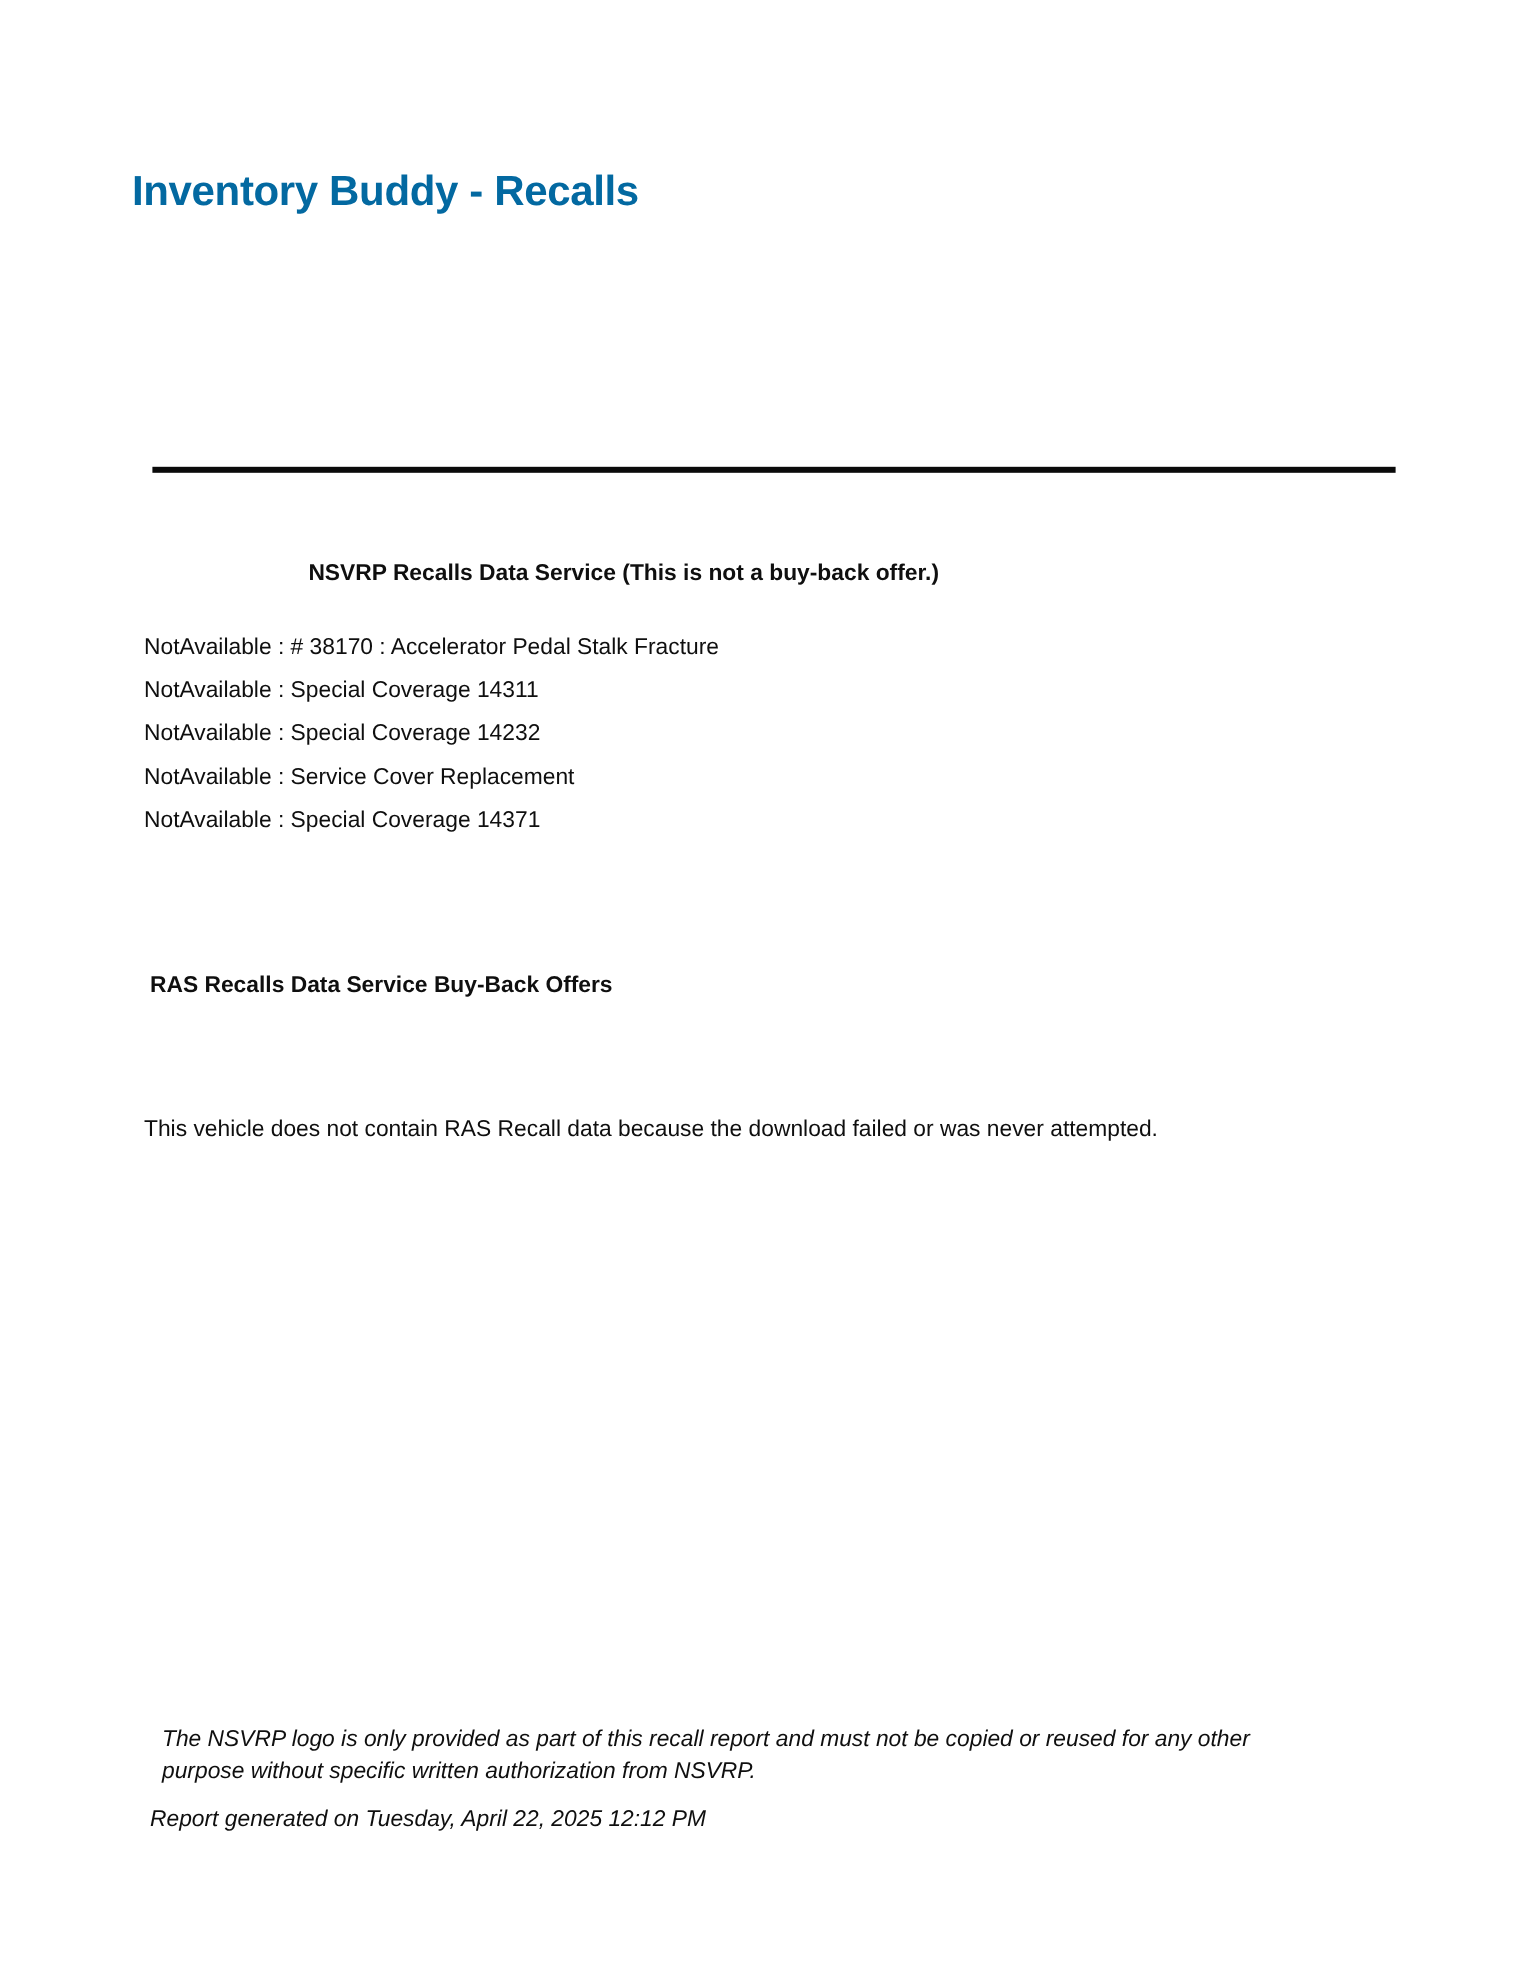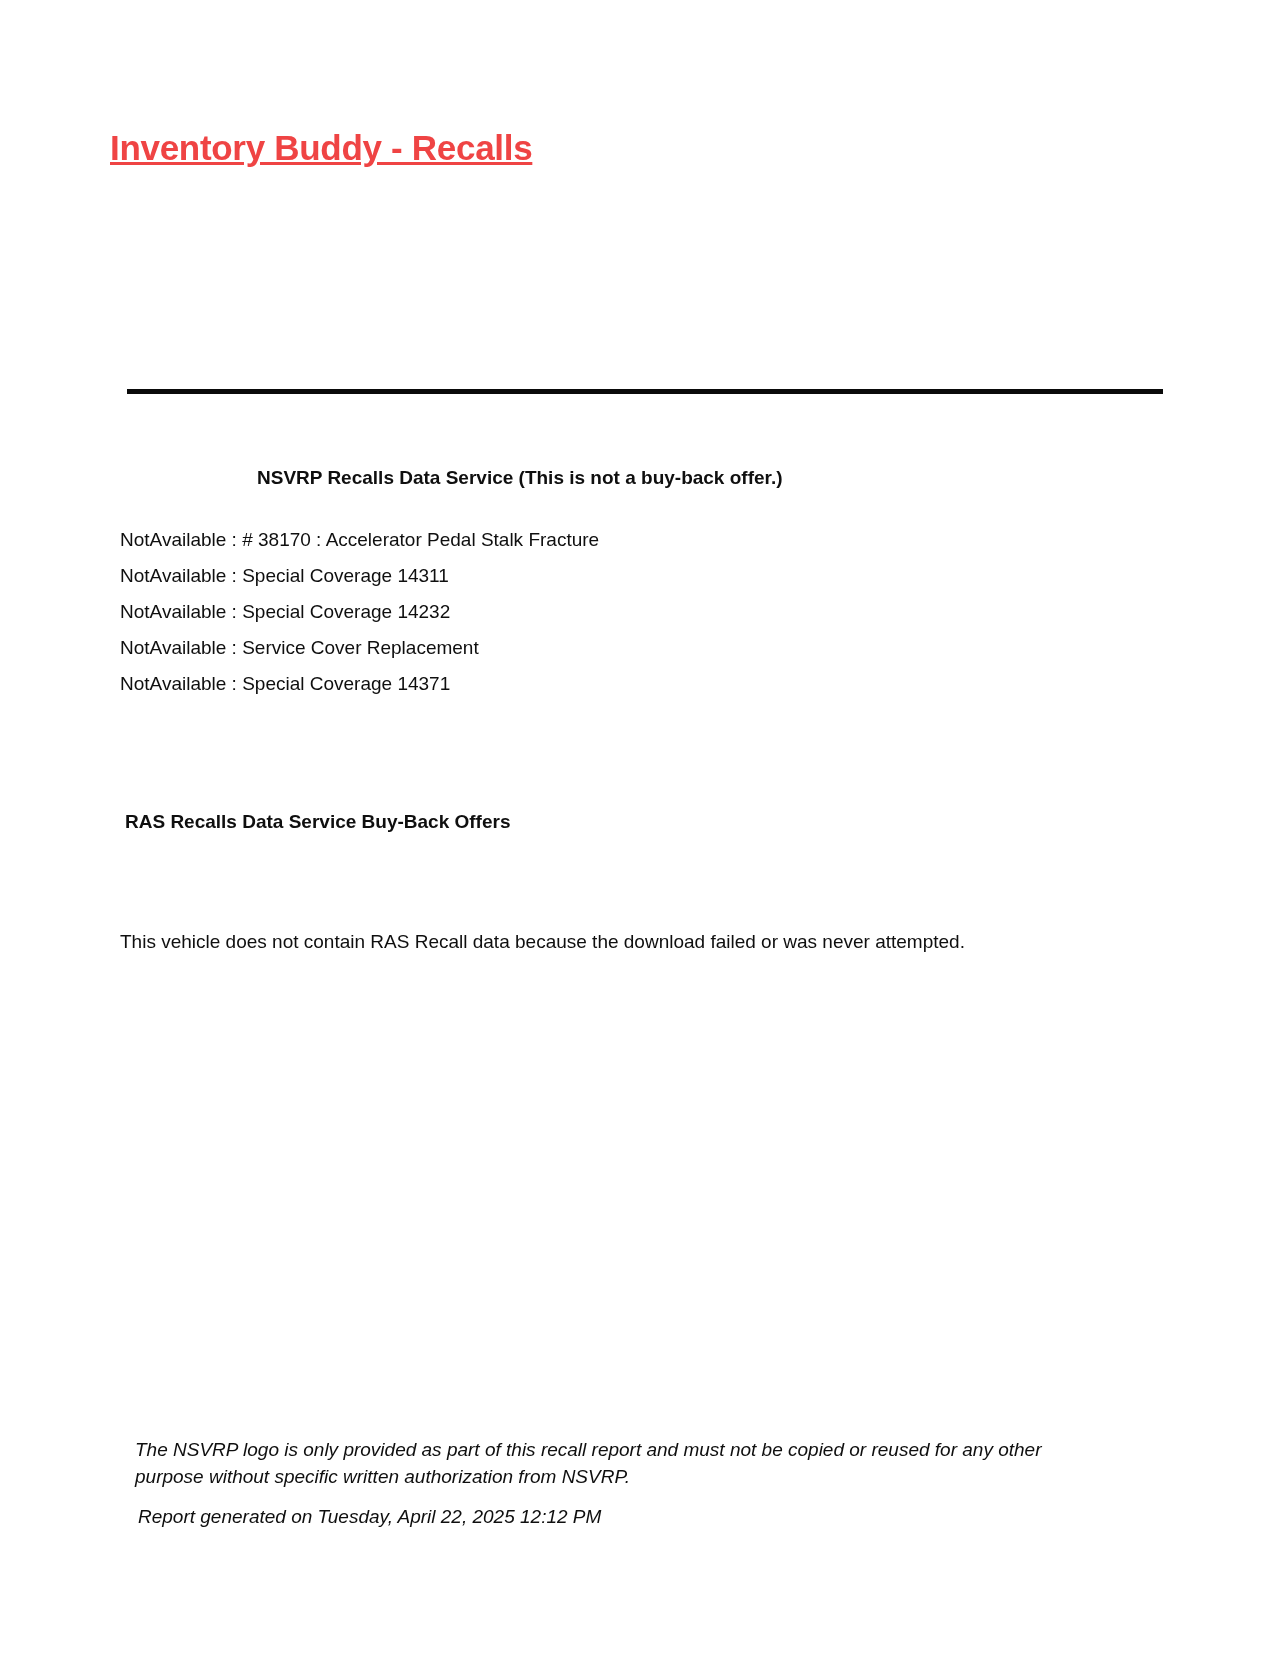--- a/index.html
+++ b/index.html
@@ -12,28 +12,27 @@
     width: 1280px;
     height: 1656px;
     background: #ffffff;
     font-family: "Liberation Sans", sans-serif;
     color: #0f0f0f;
     overflow: hidden;
   }
   .page-title {
     position: absolute;
     left: 110px;
-    top: 128px;
+    top: 140px;
     margin: 0;
     font-size: 35px;
     font-weight: bold;
     letter-spacing: -0.3px;
-    color: #ef4444;
+    color: #0369a1;
     white-space: nowrap;
-    text-decoration: underline;
   }
   .vehicle-info {
     position: absolute;
     left: 110px;
     top: 177px;
     display: grid;
     grid-template-columns: 170px auto;
     column-gap: 12px;
     row-gap: 6px;
     font-size: 19px;
@@ -107,21 +106,21 @@
     left: 125px;
     top: 1436px;
     width: 958px;
     font-size: 19px;
     font-style: italic;
     line-height: 27px;
     margin-left: 10px;
   }
   .footer-generated {
     position: absolute;
-    left: 138px;
+    left: 125px;
     top: 1506px;
     font-size: 19px;
     font-style: italic;
     white-space: nowrap;
   }
 </style>
 </head>
 <body>
 
 <div class="page">

